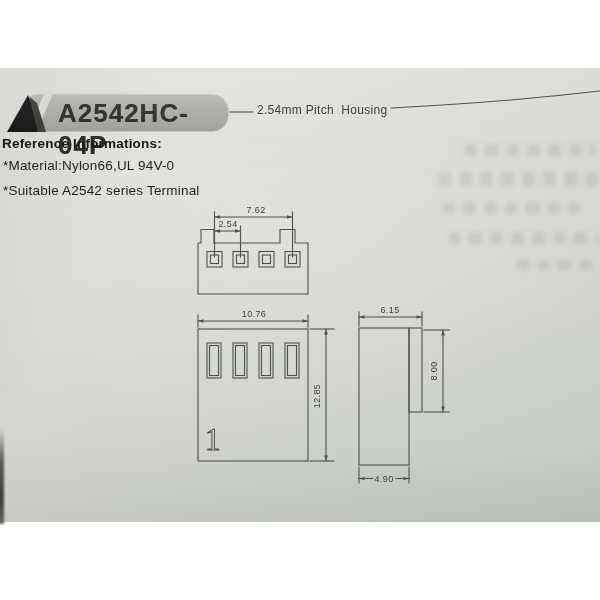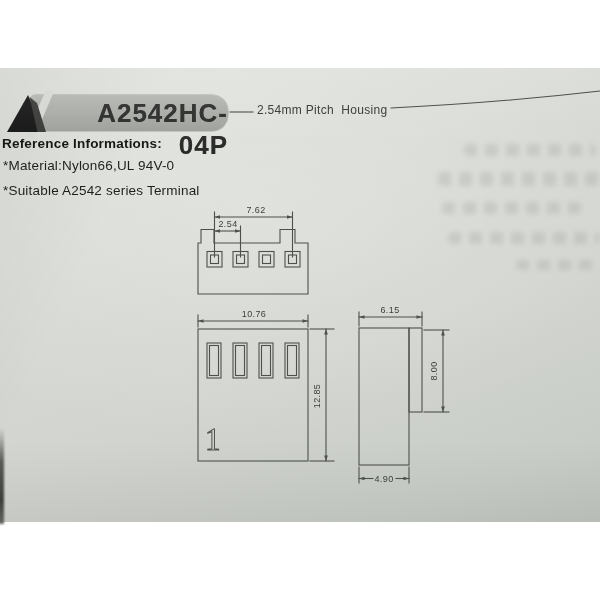--- a/index.html
+++ b/index.html
@@ -1,18 +1,18 @@
 <!DOCTYPE html>
 <html><head>
 <meta charset="utf-8">
 <style>
   html,body{margin:0;padding:0;background:#ffffff;}
   .stage{
     position:relative;width:600px;height:600px;overflow:hidden;
-    background:#ffffff;font-family:"Liberation Sans",sans-serif;text-align:right;
+    background:#ffffff;font-family:"Liberation Sans",sans-serif;
   }
   
   .photo{
     position:absolute;left:0;top:68px;width:600px;height:454px;
     background:
       radial-gradient(130% 95% at 42% 30%, rgba(255,255,255,.22), rgba(255,255,255,0) 55%),
       linear-gradient(115deg, rgba(0,0,0,.06), rgba(0,0,0,0) 22%),
       linear-gradient(160deg,#dfe2dc 0%,#d7dad4 35%,#d2d5cf 62%,#c9cdc7 88%,#c2c6c0 100%);
   }
   .photo-shade{

